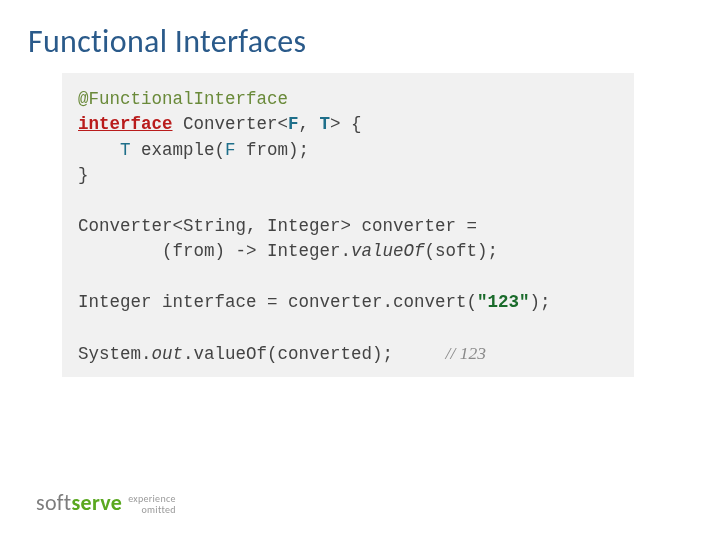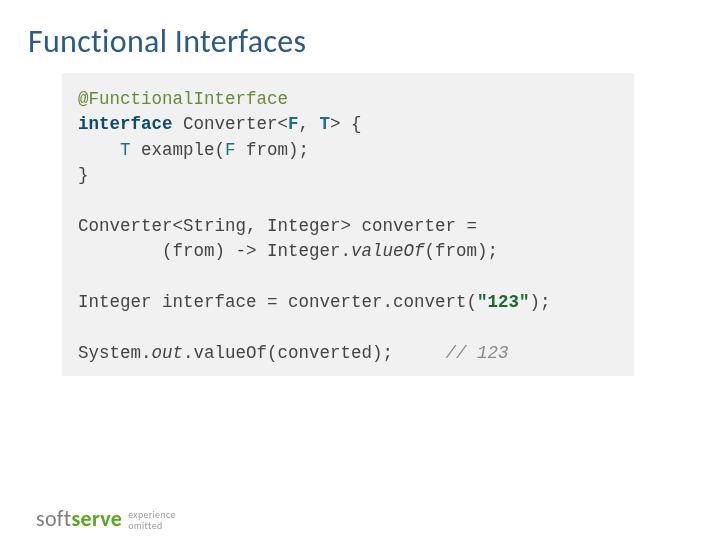--- a/index.html
+++ b/index.html
@@ -11,50 +11,50 @@
     margin: 0 0 0 34px;
     width: 572px;
     background: #f1f1f1;
     padding: 14px 16px 10px 16px;
     font-family: "Courier New", monospace;
     font-size: 17.5px;
     line-height: 1.45;
     color: #444;
     white-space: pre;
   }
-  .kw { color: #0c4a6e; font-weight: bold; }        
+  .kw { color: #b91c1c; font-weight: bold; text-decoration: underline; }        
   .anno { color: #6a8a3a; }                          
   .gen { color: #1f6f8a; font-weight: bold; }        
   .gen2 { color: #1f6f8a; }                          
   .ital { font-style: italic; }                      
   .str { color: #1a6b2b; font-weight: bold; }        
-  .cmt { color: #8a8a8a; font-style: italic; }       
+  .cmt { color: #8a8a8a; font-style: italic; font-family: Liberation Serif, serif; }       
   .note { font-size: 19px; color: #222; line-height: 1.35; margin-top: 6px; padding-left: 0; }
   .note .bullet { color: #4a7aa8; display: inline-block; width: 10px; vertical-align: top; }
   .note .txt { display: inline-block; width: 660px; }
   .note code { font-family: "Courier New", monospace; font-size: 18px; font-weight: bold; }
-  .logo { position: absolute; left: 36px; bottom: 8px; font-size: 22px; letter-spacing: .3px; }
+  .logo { position: absolute; left: 36px; bottom: 24px; font-size: 22px; letter-spacing: .3px; text-align: right; }
   .logo .soft { color: #7d7d7d; font-weight: 400; }
   .logo .serve { color: #5aa820; font-weight: 700; }
   .logo .tag { display: inline-block; vertical-align: middle; font-size: 10px; color: #9a9a9a; line-height: 1.05; margin-left: 6px; }
 </style>
 </head>
 <body>
 <div class="slide">
 
   <div class="title">Functional Interfaces</div>
 
 
   <div class="codeblock"><span class="anno">@FunctionalInterface</span>
 <span class="kw">interface</span><span> Converter&lt;</span><span class="gen">F</span><span>, </span><span class="gen">T</span><span>&gt; {</span>
 <span>    </span><span class="gen2">T</span><span> example(</span><span class="gen2">F</span><span> from);</span>
 <span>}</span>
 
 <span>Converter&lt;String, Integer&gt; converter =</span>
-<span>        (from) -&gt; Integer.</span><span class="ital">valueOf</span><span>(from);</span>
+<span>        (from) -&gt; Integer.</span><span class="ital">valueOf</span><span>(soft);</span>
 
 <span>Integer interface = converter.convert(</span><span class="str">"123"</span><span>);</span>
 
 <span>System.</span><span class="ital">out</span><span>.valueOf(converted);     </span><span class="cmt">// 123</span></div>
 
 
   <div class="logo">
     <span class="soft">soft</span><span class="serve">serve</span><span class="tag"><span>experience</span><br><span>omitted</span></span>
   </div>
 

